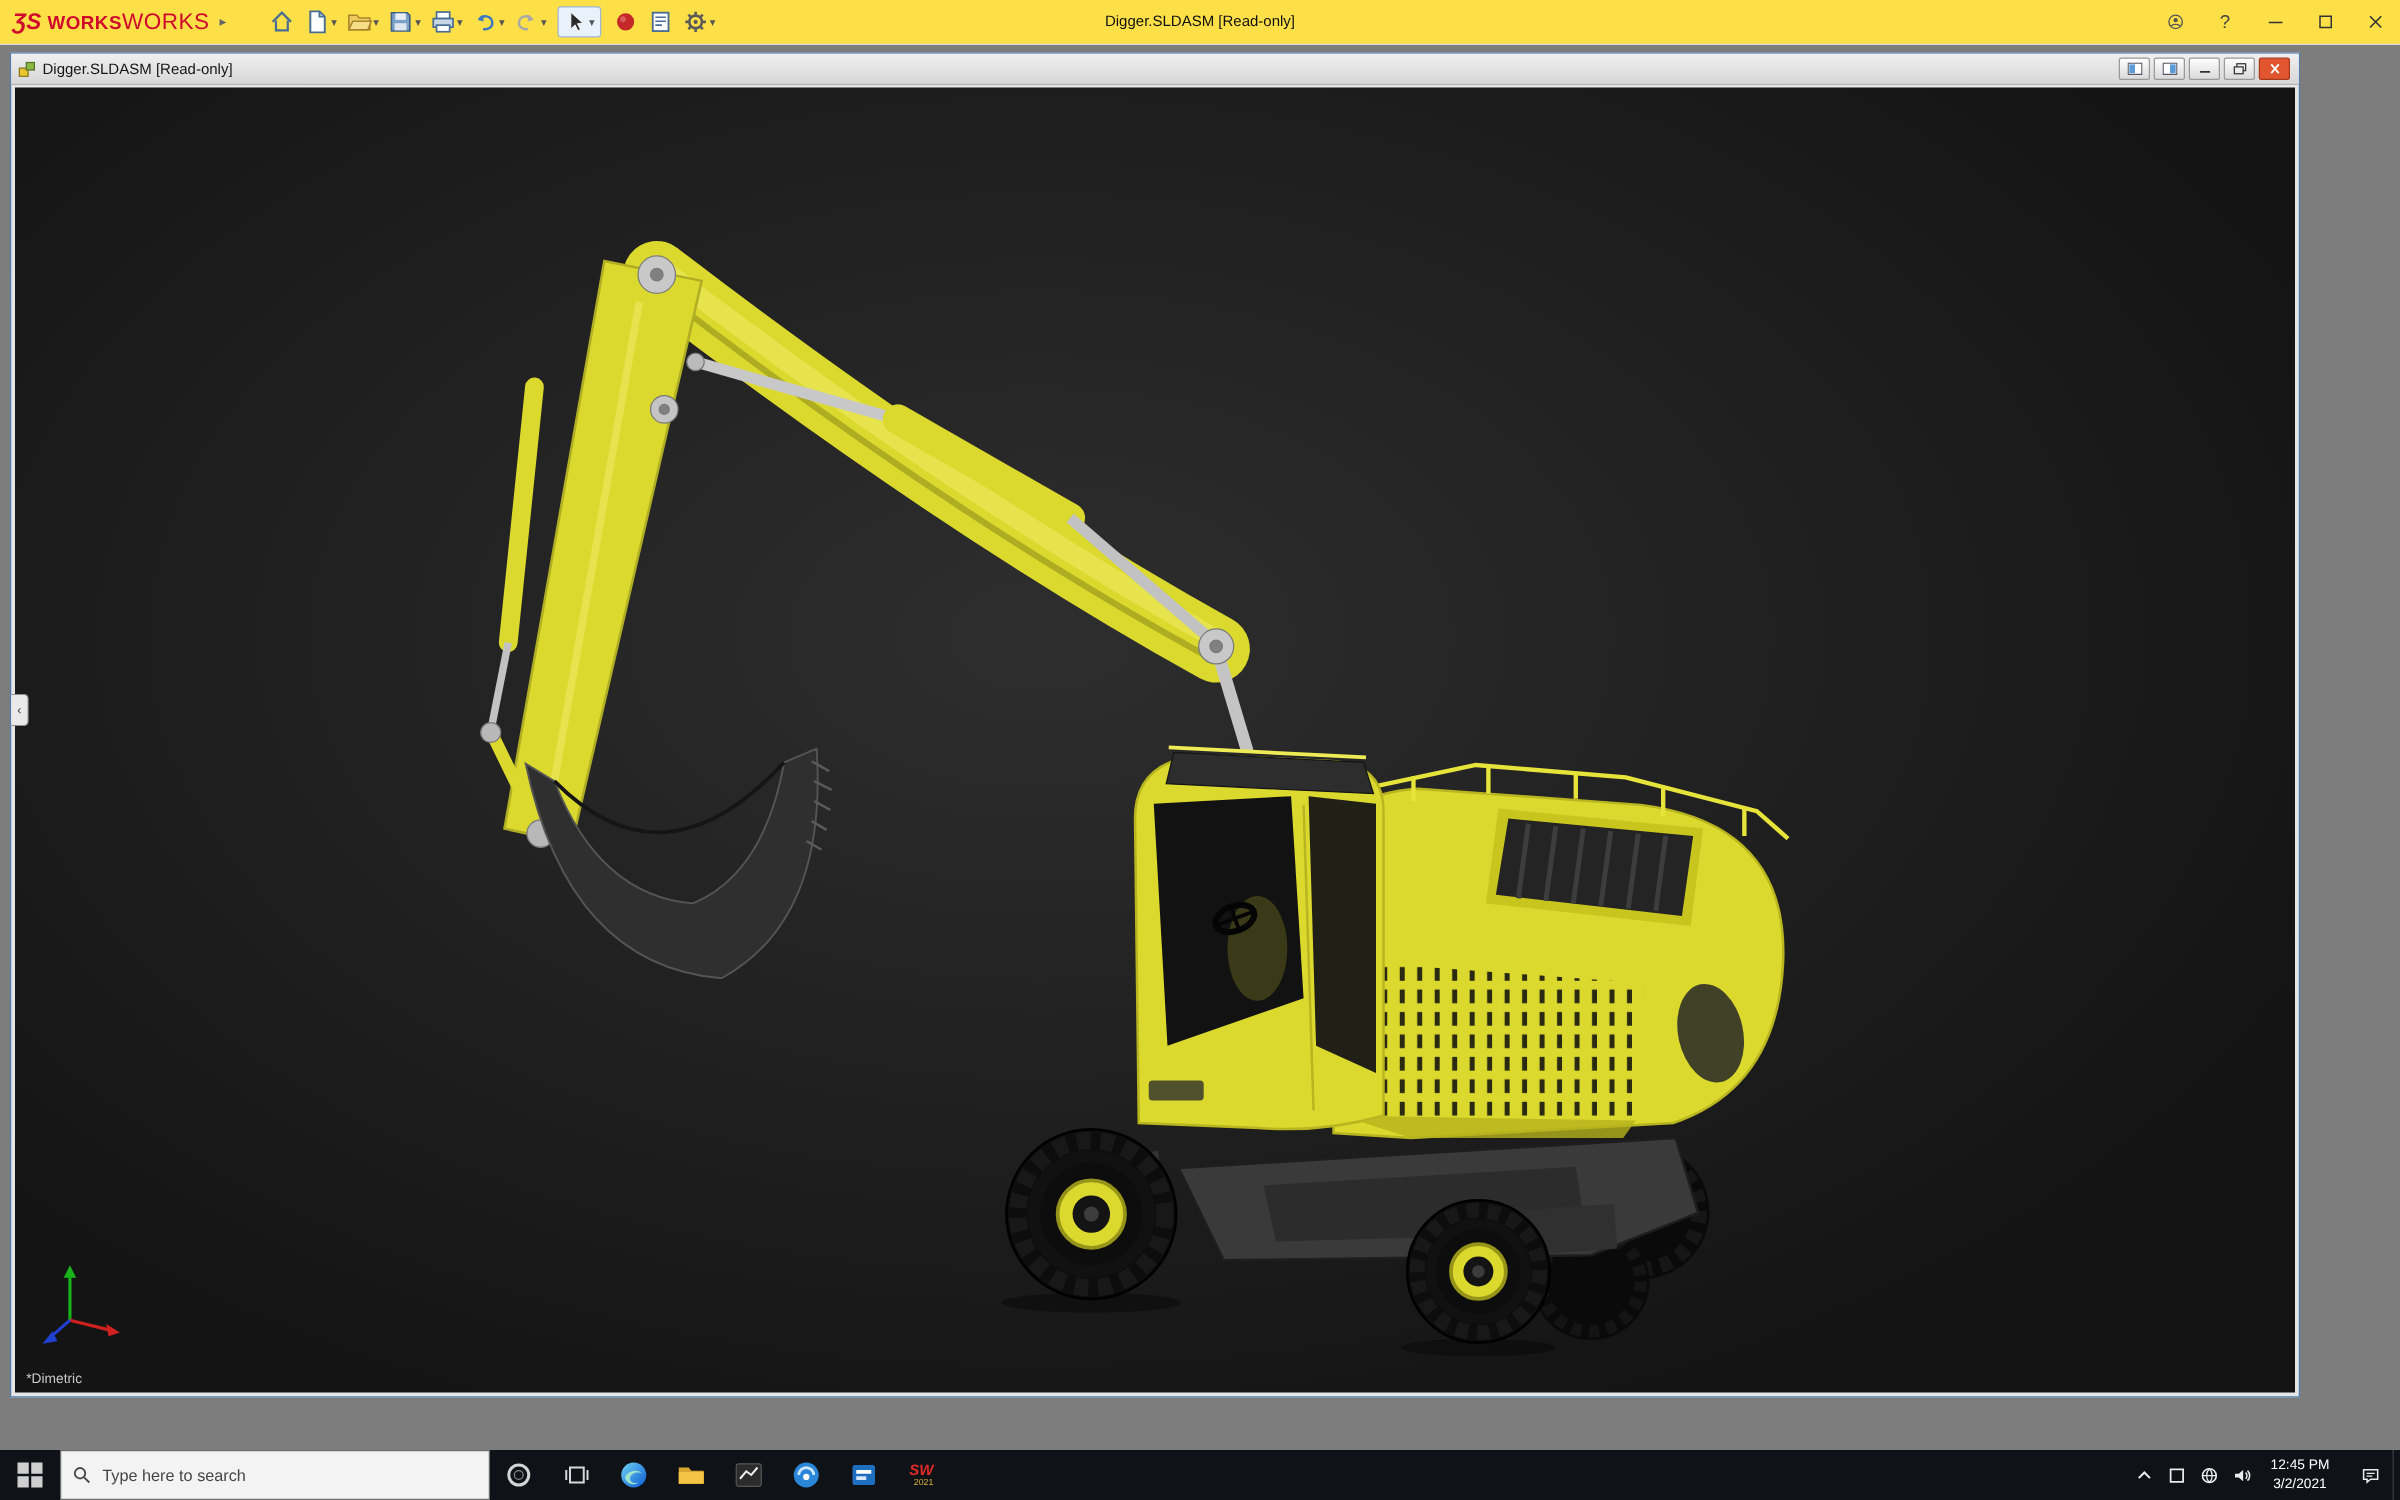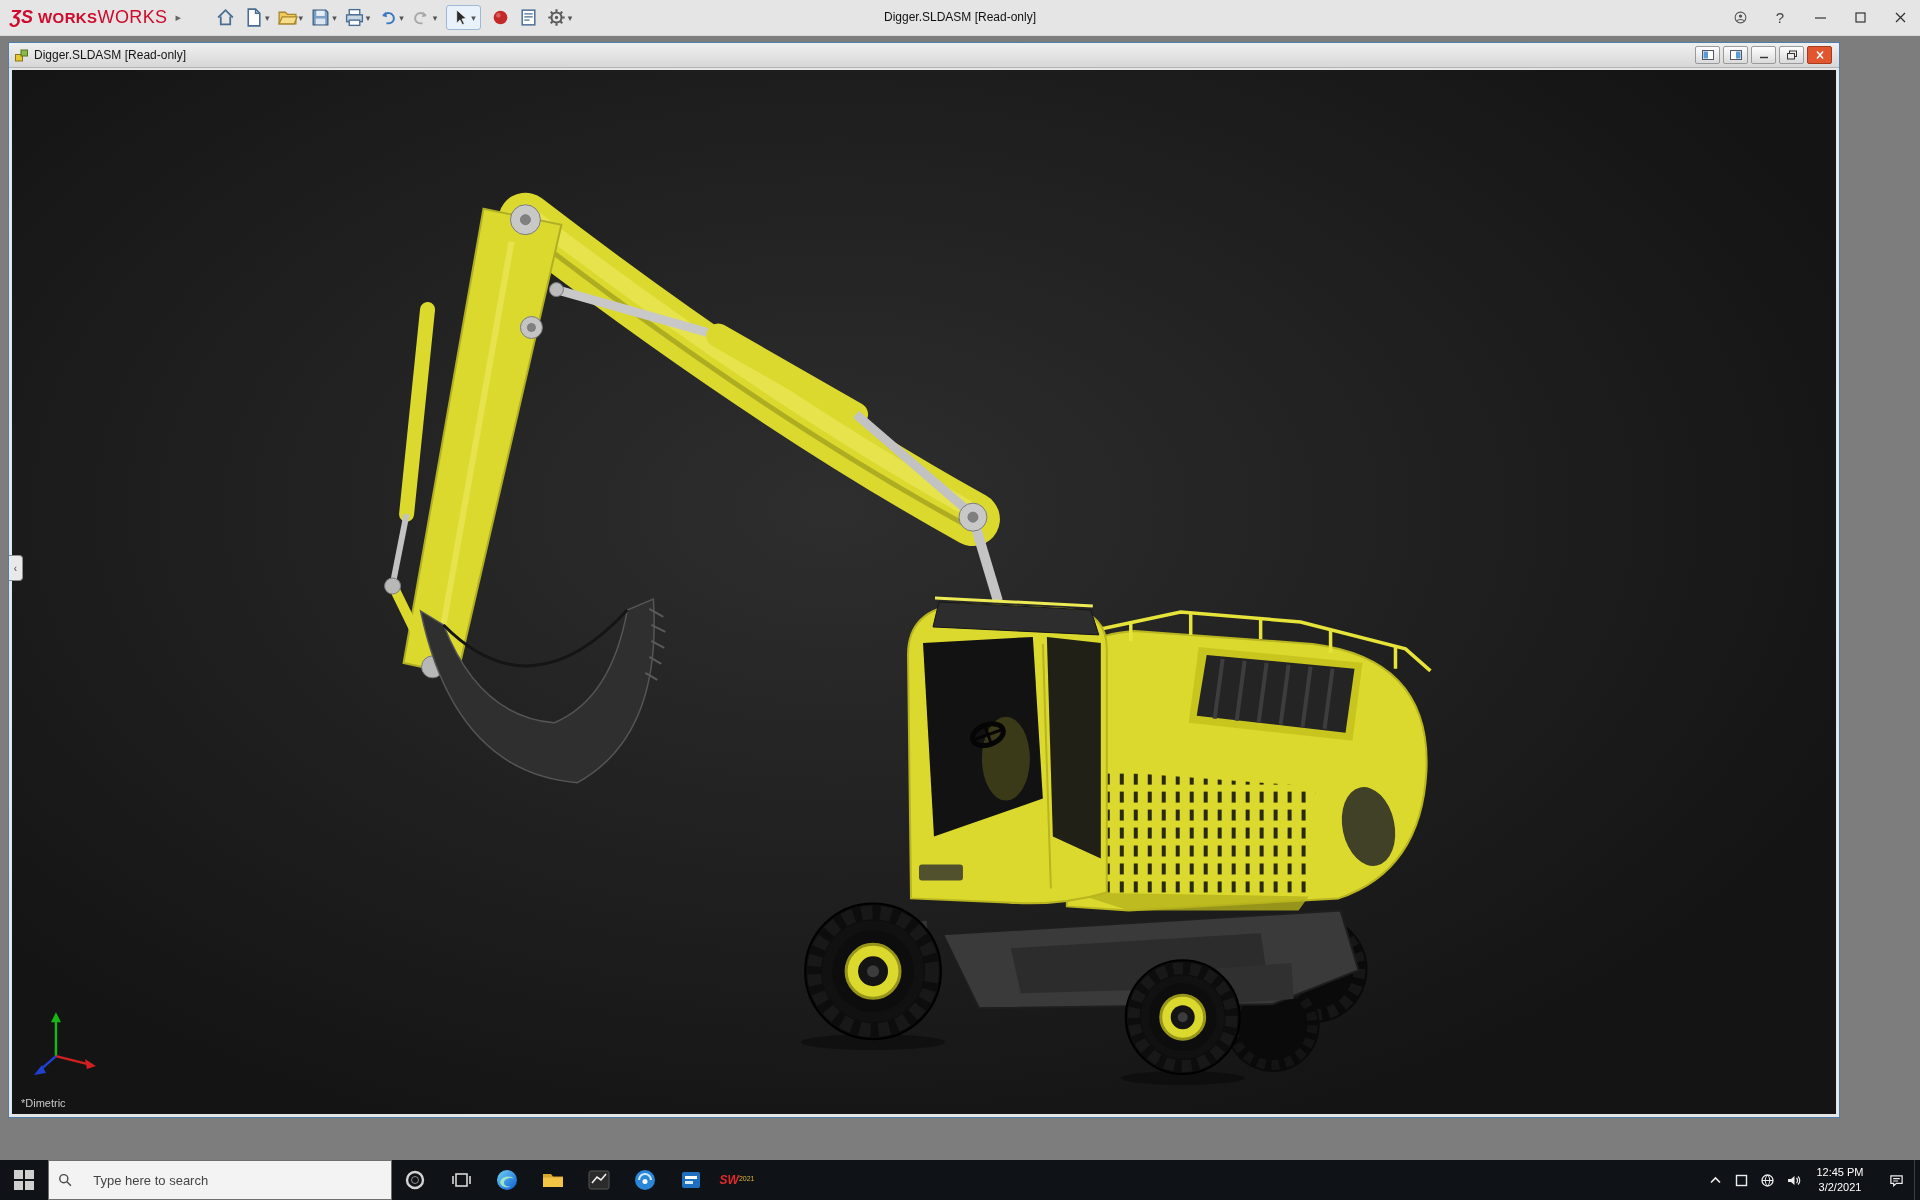--- a/index.html
+++ b/index.html
@@ -1,20 +1,20 @@
 <!DOCTYPE html>
 <html style="--sw-red: #cf0a2c; --excavator-yellow: #dcd92e; --metal-gray: #c8c8c8; --viewport-center: #2e2e2e; --viewport-edge: #141414; --taskbar-bg: #0f1317; --doc-close-red: #e1552f;"><head>
 <meta charset="utf-8">
 <style>
   *{margin:0;padding:0;box-sizing:border-box}
   html,body{width:1920px;height:1200px;overflow:hidden}
   body{font-family:"Liberation Sans",sans-serif;background:#7d7d7d;position:relative}
 
   
-  .titlebar{position:absolute;top:0;left:0;right:0;height:36px;background:#e5e5e5;
+  .titlebar{position:absolute;top:0;left:0;right:0;height:36px;background:#fde047;
     border-bottom:1px solid #d8d8d8;display:flex;align-items:center;z-index:5}
   .logo{display:flex;align-items:baseline;padding:0 8px 0 10px;color:var(--sw-red,#cf0a2c);cursor:default}
   .logo .pre{font-style:italic;font-weight:bold;font-size:18px;margin-right:5px}
   .logo .b{font-weight:bold;font-size:15px;letter-spacing:.4px}
   .logo .l{font-size:18px;letter-spacing:.4px;font-weight:300}
   .expand{color:#666;font-size:11px;margin:0 6px 0 0}
   .tb-icons{display:flex;align-items:center;gap:3px;margin-left:26px}
   .tbtn{display:flex;align-items:center;padding:3px 2px;border-radius:3px}
   .tbtn svg{width:21px;height:21px;display:block}
   .caret{font-size:9px;color:#555;margin-left:1px}
@@ -46,26 +46,26 @@
   .yel{fill:var(--excavator-yellow,#dcd92e)}
   .yel-s{stroke:var(--excavator-yellow,#dcd92e)}
   .met{stroke:var(--metal-gray,#c8c8c8)}
 
   
   .taskbar{position:absolute;left:0;bottom:0;width:1920px;height:40px;background:var(--taskbar-bg,#101418);
     display:flex;align-items:stretch;z-index:6}
   .tb-start{width:48px;display:flex;align-items:center;justify-content:center}
   .winlogo{display:grid;grid-template-columns:9px 9px;grid-template-rows:9px 9px;gap:2px}
   .winlogo span{background:#cfcfcf}
-  .tb-search{width:344px;background:#f3f3f3;border:1px solid #6e6e6e;display:flex;align-items:center;padding:0 9px;gap:21px}
+  .tb-search{width:344px;background:#f3f3f3;border:1px solid #6e6e6e;display:flex;align-items:center;padding:0 9px;gap:9px}
   .tb-search input{border:none;background:transparent;font-size:13px;outline:none;width:100%;color:#222;font-family:"Liberation Sans",sans-serif}
   .tb-search input::placeholder{color:#454545;opacity:1}
   .tb-app{width:46px;display:flex;align-items:center;justify-content:center}
   .tb-app svg{width:24px;height:24px}
-  .sw-ico{display:flex;flex-direction:row;align-items:flex-start;line-height:1}
+  .sw-ico{display:flex;flex-direction:column;align-items:flex-end;line-height:1}
   .sw-ico .sw{color:#e02a2a;font-weight:bold;font-style:italic;font-size:12px}
   .sw-ico .yr{color:#d8b33a;font-size:7px;margin-top:1px}
   .tb-tray{margin-left:auto;display:flex;align-items:center;color:#ececec}
   .tray-item{width:26px;display:flex;align-items:center;justify-content:center;height:100%}
   .tray-item svg{width:15px;height:15px}
   .tray-clock{min-width:72px;text-align:center;font-size:11px;line-height:1.35;padding:0 8px 0 4px;color:#fff}
   .action-center{width:36px}
   .show-desktop{width:6px;border-left:1px solid #3a3f44;height:100%}
 </style>
 </head>

